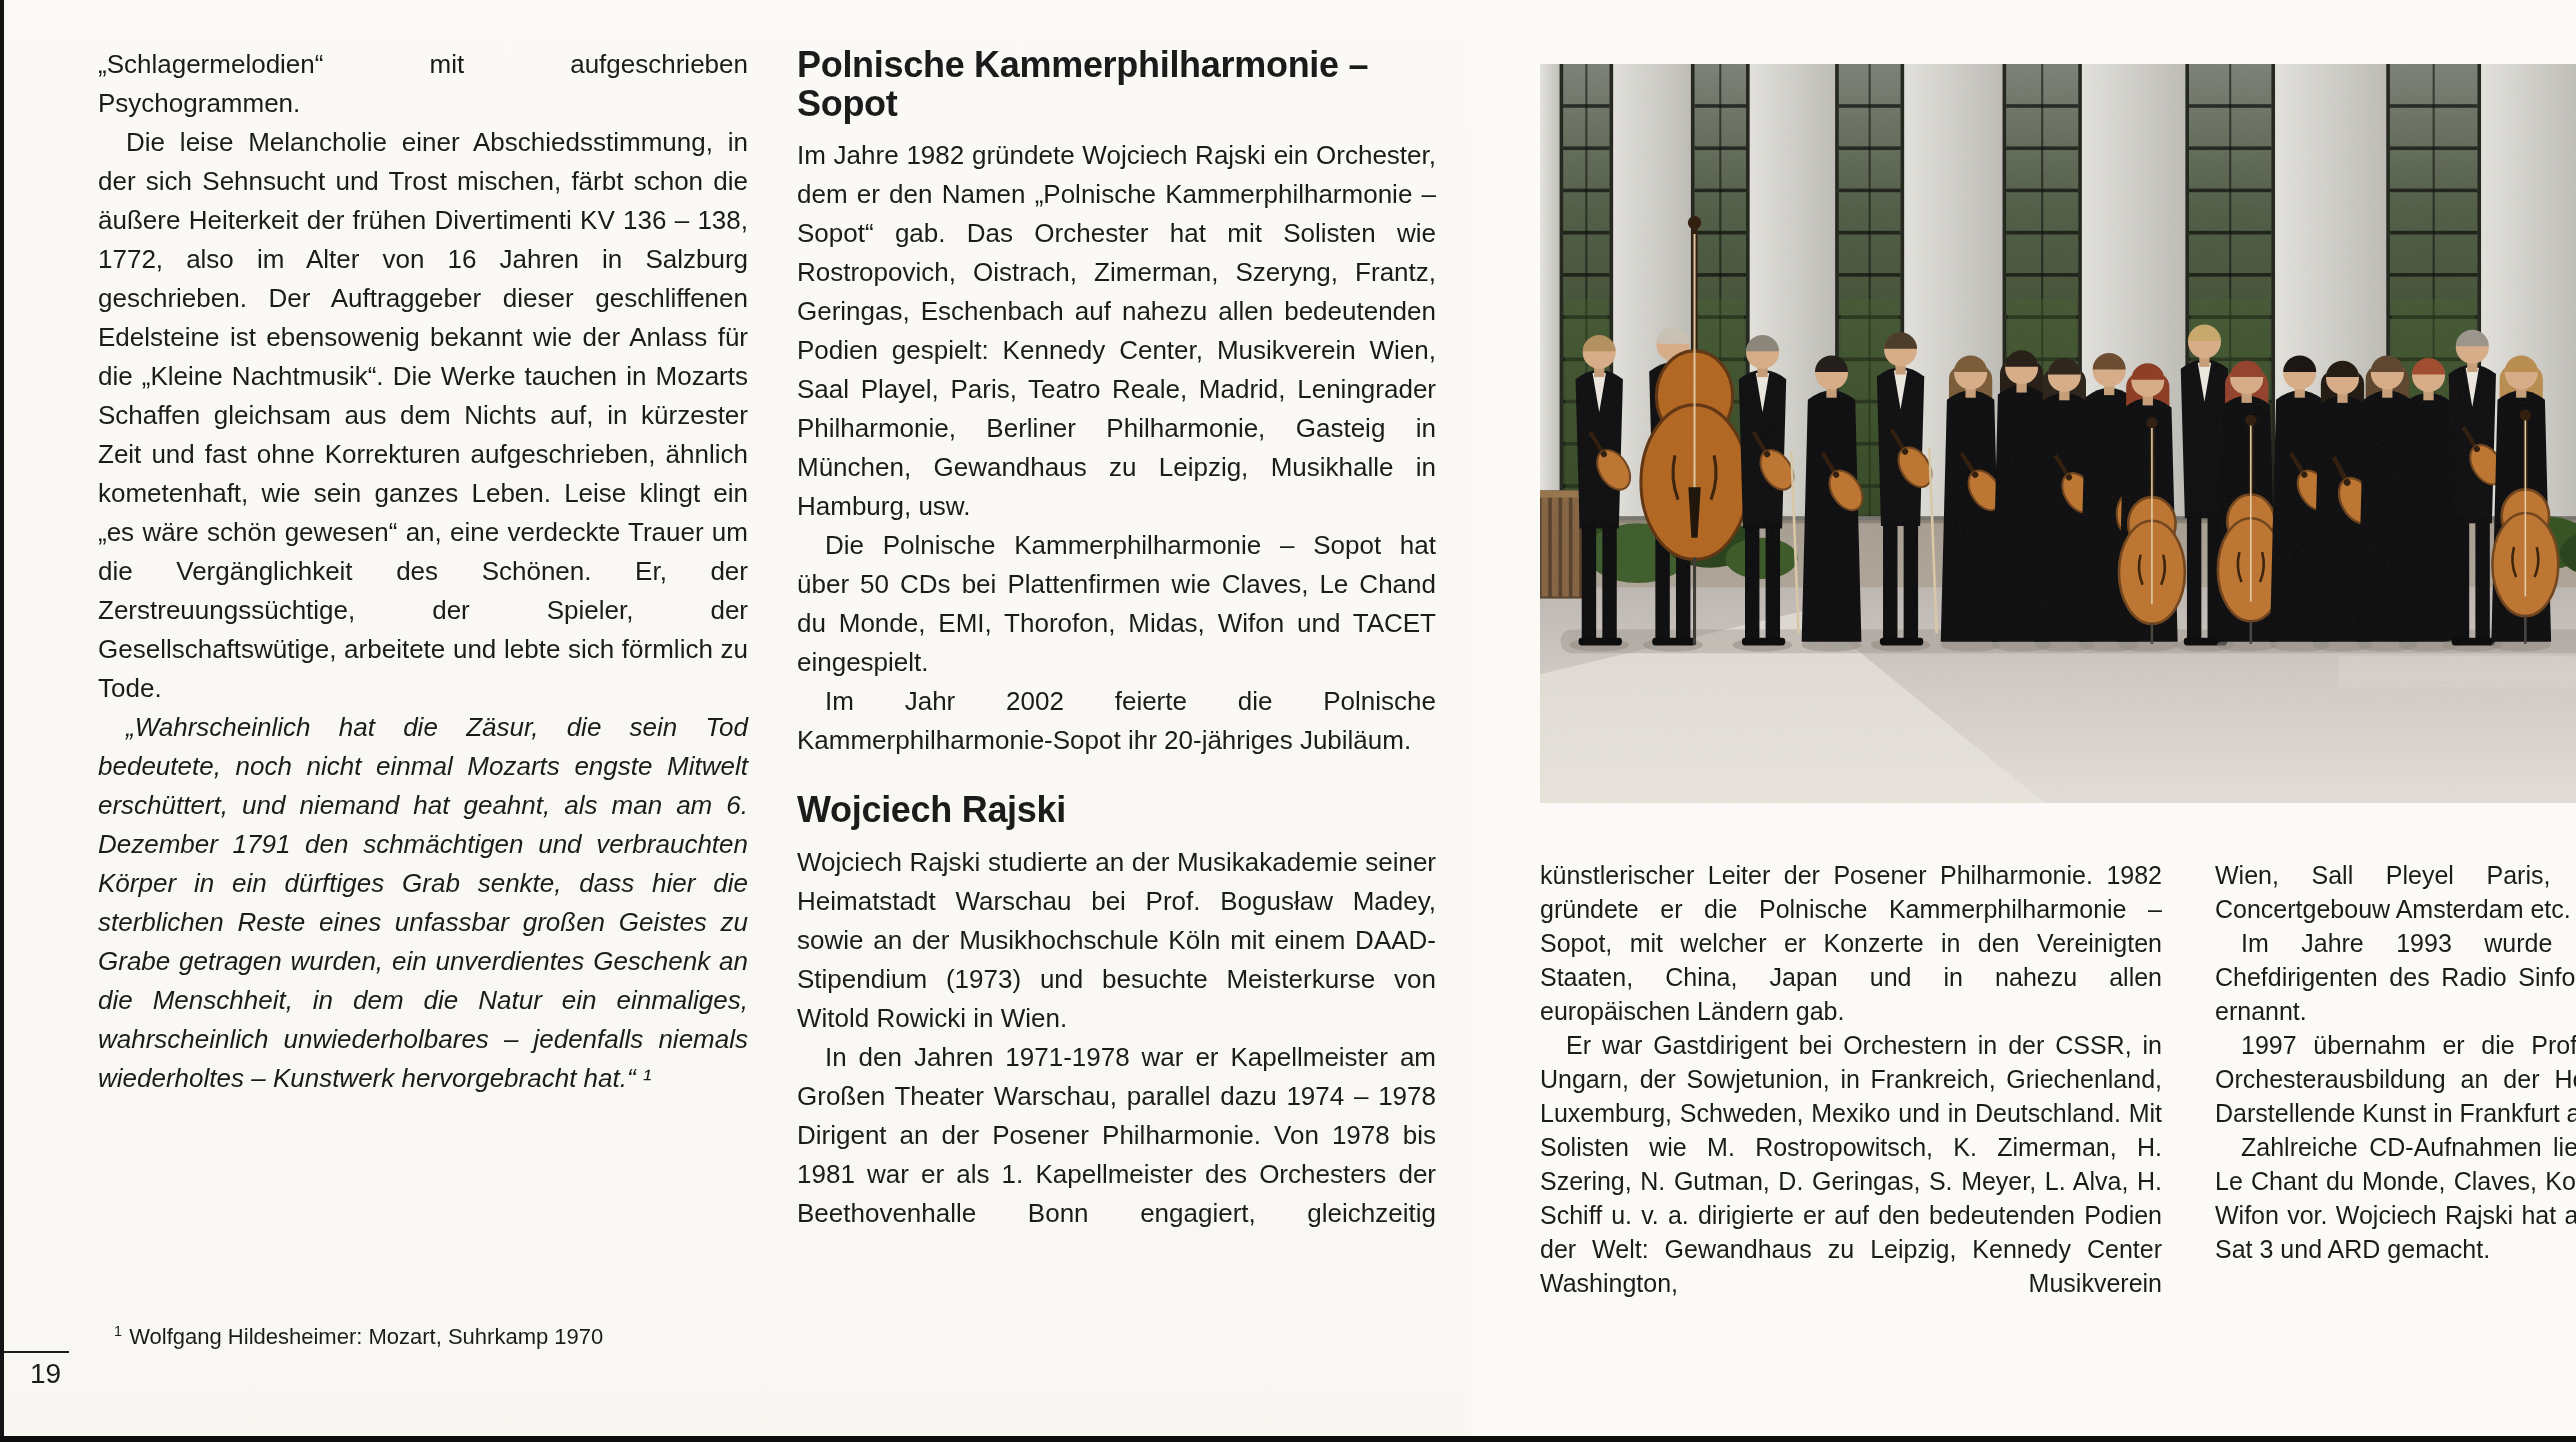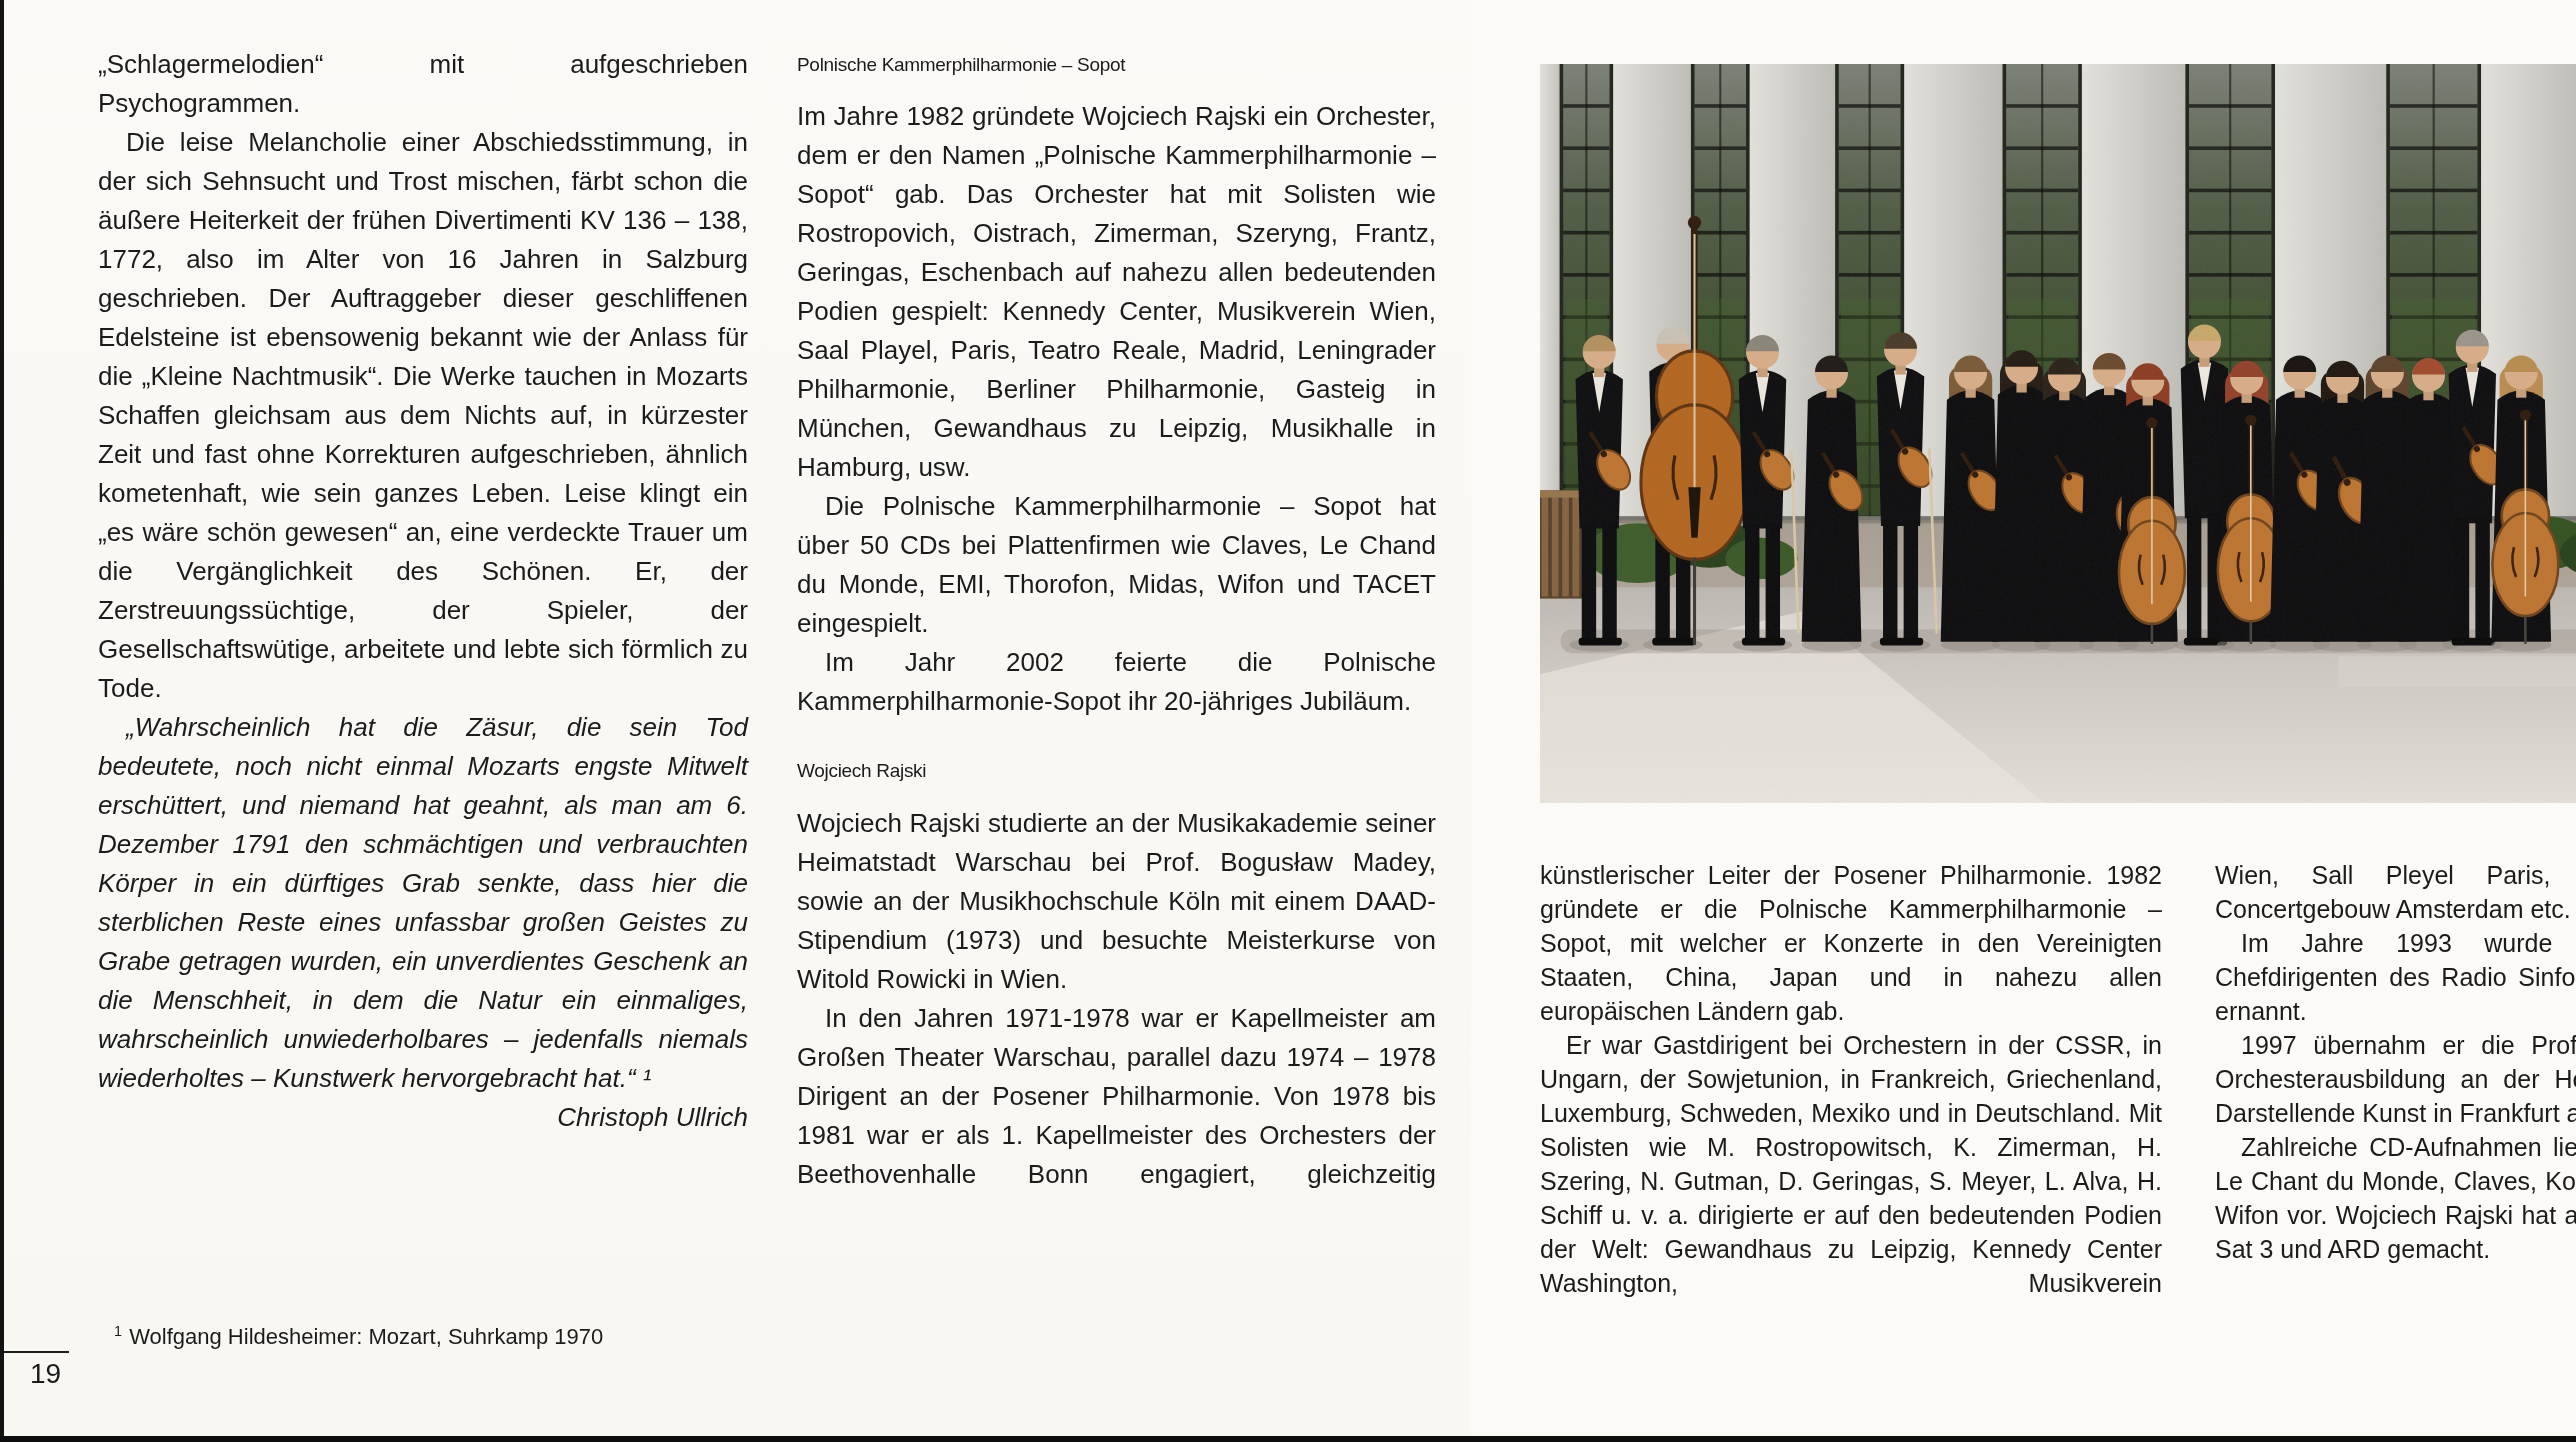--- a/index.html
+++ b/index.html
@@ -12,21 +12,21 @@
   .edge-bottom{position:absolute;left:0;top:1436px;width:100%;height:6.2px;background:#0e0e0e;}
 
   .col{position:absolute;text-align:justify;hyphens:auto;-webkit-hyphens:auto;}
   .col p{margin:0;}
   .col .ind{text-indent:28px;}
   .col .ital{font-style:italic;}
   .col .runon{text-align-last:justify;}
 
   .col-a{left:98px;top:45px;width:650px;font-size:26px;line-height:39px;}
   .col-b{left:797px;top:45px;width:639px;font-size:26px;line-height:39px;}
-  .col-b h2{font-size:19px;line-height:39px;margin:0 0 13.4px 0;font-weight:normal;text-align:left;letter-spacing:-0.3px;}
+  .col-b h2{font-size:36px;line-height:39px;margin:0 0 13.4px 0;font-weight:bold;text-align:left;letter-spacing:-0.3px;}
   .col-b h2.h2b{margin:30px 0 13.4px 0;}
   .attribution{text-align:right;font-style:italic;margin:0;}
 
   .footnote{position:absolute;left:114px;top:1318px;width:634px;font-size:22px;line-height:27px;text-align:left;}
   .footnote sup{font-size:14.4px;vertical-align:super;margin-right:7.2px;}
 
   .pagenum{position:absolute;font-size:28px;line-height:28px;}
   .rule{position:absolute;height:2.1px;background:#1d1d1d;}
   .rule-18{left:2.1px;top:1351px;width:67px;}
   .num-18{left:30px;top:1360px;}
@@ -46,21 +46,20 @@
 
   <div class="page page-left"></div>
   <div class="page page-right"></div>
 
   <section class="col col-a">
     <div>
         <p class="para">„Schlagermelodien“ mit aufgeschrieben Psychogrammen.</p>
         <p class="para ind">Die leise Melancholie einer Abschiedsstimmung, in der sich Sehnsucht und Trost mischen, färbt schon die äußere Heiterkeit der frühen Divertimenti KV 136 – 138, 1772, also im Alter von 16 Jahren in Salzburg geschrieben. Der Auftraggeber dieser geschliffenen Edelsteine ist ebensowenig bekannt wie der Anlass für die „Kleine Nachtmusik“. Die Werke tauchen in Mozarts Schaffen gleichsam aus dem Nichts auf, in kürzester Zeit und fast ohne Korrekturen aufgeschrieben, ähnlich kometenhaft, wie sein ganzes Leben. Leise klingt ein „es wäre schön gewesen“ an, eine verdeckte Trauer um die Vergänglichkeit des Schönen. Er, der Zerstreuungssüchtige, der Spieler, der Gesellschaftswütige, arbeitete und lebte sich förmlich zu Tode.</p>
         <p class="para ind ital">„Wahrscheinlich hat die Zäsur, die sein Tod bedeutete, noch nicht einmal Mozarts engste Mitwelt erschüttert, und niemand hat geahnt, als man am 6. Dezember 1791 den schmächtigen und verbrauchten Körper in ein dürftiges Grab senkte, dass hier die sterblichen Reste eines unfassbar großen Geistes zu Grabe getragen wurden, ein unverdientes Geschenk an die Menschheit, in dem die Natur ein einmaliges, wahrscheinlich unwiederholbares – jedenfalls niemals wiederholtes – Kunstwerk hervorgebracht hat.“ ¹</p>
       </div>
-    <p class="attribution">Christoph Ullrich</p>
   </section>
 
   <section class="footnote">
     <sup>1</sup><span>Wolfgang Hildesheimer: Mozart, Suhrkamp 1970</span>
   </section>
 
   <div class="rule rule-18"></div>
   <div class="pagenum num-18">19</div>
 
   <section class="col col-b">

